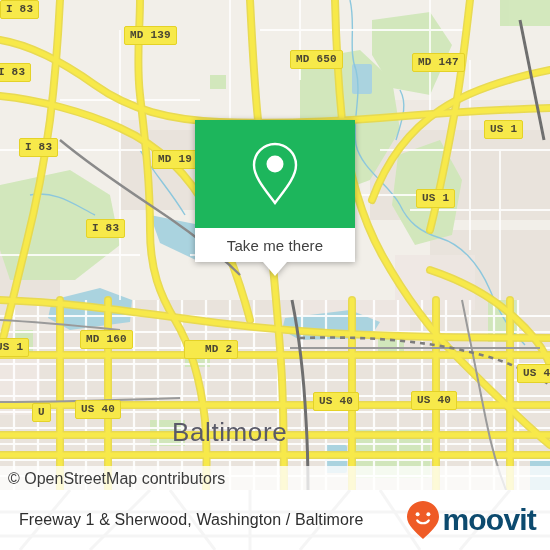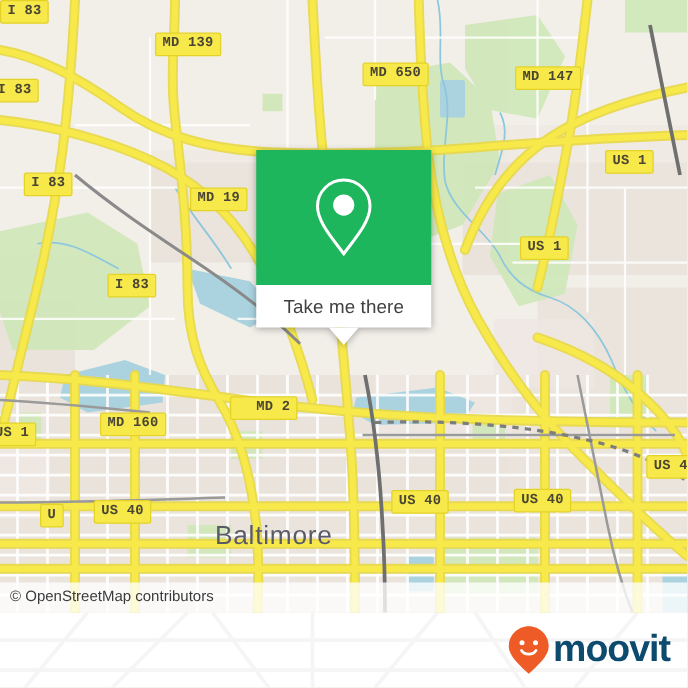--- a/index.html
+++ b/index.html
@@ -44,36 +44,35 @@
     padding: 1px 5px 2px 5px;
     white-space: nowrap;
     letter-spacing: .2px;
     font-family: Liberation Mono, monospace;
   }
 
   
   .city-label {
     position: absolute;
     color: #5a5a68;
-    font-size: 21px;
+    font-size: 26px;
     font-weight: normal;
     letter-spacing: .6px;
     white-space: nowrap;
     font-family: "Liberation Sans", sans-serif;
     text-align: right;
   }
 
   
   .popup {
     position: absolute;
     left: 195px;
     top: 120px;
-    width: 140px;
+    width: 160px;
     filter: drop-shadow(0 1px 3px rgba(0,0,0,0.32));
-    margin-left: 10px;
   }
   .popup-top {
     height: 108px;
     background: #1db65c;
     display: flex;
     align-items: center;
     justify-content: center;
   }
   .popup-bottom {
     height: 34px;
@@ -105,21 +104,21 @@
     left: 0;
     top: 466px;
     height: 24px;
     width: 550px;
     background: rgba(255,255,255,0.78);
   }
   .attrib span {
     position: absolute;
     left: 8px;
     top: 4px;
-    font-size: 12px;
+    font-size: 16px;
     color: #3b3b3b;
     font-family: "Liberation Sans", sans-serif;
   }
 
   
   .footer {
     position: absolute;
     left: 0;
     top: 490px;
     width: 550px;
@@ -350,21 +349,21 @@
         <div class="shield" style="left: 124px; top: 26px;">MD 139</div>
         <div class="shield" style="left: 290px; top: 50px;">MD 650</div>
         <div class="shield" style="left: 412px; top: 53px;">MD 147</div>
         <div class="shield" style="left: 484px; top: 120px;">US 1</div>
         <div class="shield" style="left: 19px; top: 138px;">I 83</div>
         <div class="shield" style="left: 152px; top: 150px;">MD 19</div>
         <div class="shield" style="left: 416px; top: 189px;">US 1</div>
         <div class="shield" style="left: 86px; top: 219px;">I 83</div>
         <div class="shield" style="left: -10px; top: 338px;">US 1</div>
         <div class="shield" style="left: 80px; top: 330px;">MD 160</div>
-        <div class="shield" style="left: 184px; top: 317px; padding-left: 20px;">MD 2</div>
+        <div class="shield" style="left: 184px; top: 340px; padding-left: 20px;">MD 2</div>
         <div class="shield" style="left: 75px; top: 400px;">US 40</div>
         <div class="shield" style="left: 32px; top: 403px;">U</div>
         <div class="shield" style="left: 313px; top: 392px;">US 40</div>
         <div class="shield" style="left: 411px; top: 391px;">US 40</div>
         <div class="shield" style="left: 517px; top: 364px;">US 40</div>
       </div>
 
     <div id="city-layer">
         <div class="city-label" style="left: 172px; top: 417px;">Baltimore</div>
       </div>
@@ -394,20 +393,21 @@
           <path d="M90,60 L150,0"></path>
         <path d="M170,0 L215,60"></path>
           <path d="M250,0 L250,60"></path>
         <path d="M300,60 L350,0"></path>
           <path d="M380,0 L420,60"></path>
         <path d="M460,60 L510,0"></path>
         <path d="M0,22 H550"></path>
           <path d="M0,46 H550"></path>
       </g>
     </svg>
+    <div class="footer-title">Freeway 1 &amp; Sherwood, Washington / Baltimore</div>
     <div class="brand">
       <svg width="34" height="40" viewBox="0 0 34 40">
         <path d="M17 1 C8.2 1 1 8.2 1 17 C1 25 10 32.5 17 39 C24 32.5 33 25 33 17 C33 8.2 25.8 1 17 1 Z" fill="#ef5b26"></path>
         <circle cx="11.6" cy="14.2" r="2" fill="#ffffff"></circle>
         <circle cx="22.4" cy="14.2" r="2" fill="#ffffff"></circle>
         <path d="M11.2 20.4 C13.4 24.2 20.6 24.2 22.8 20.4" fill="none" stroke="#ffffff" stroke-width="2.1" stroke-linecap="round"></path>
       </svg>
       <span class="brand-word">moovit</span>
     </div>
   </div>

